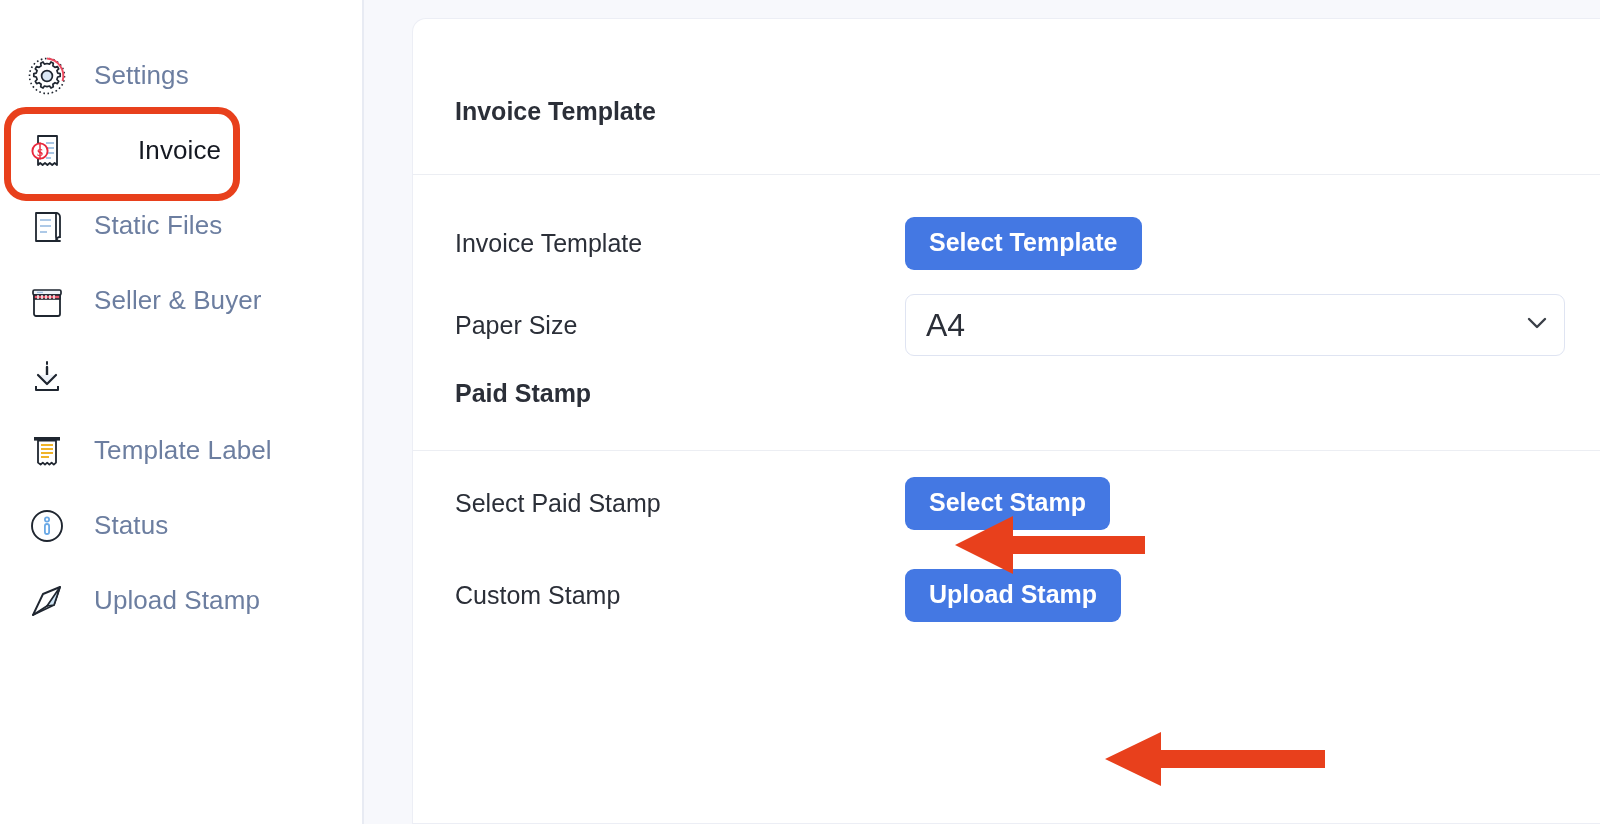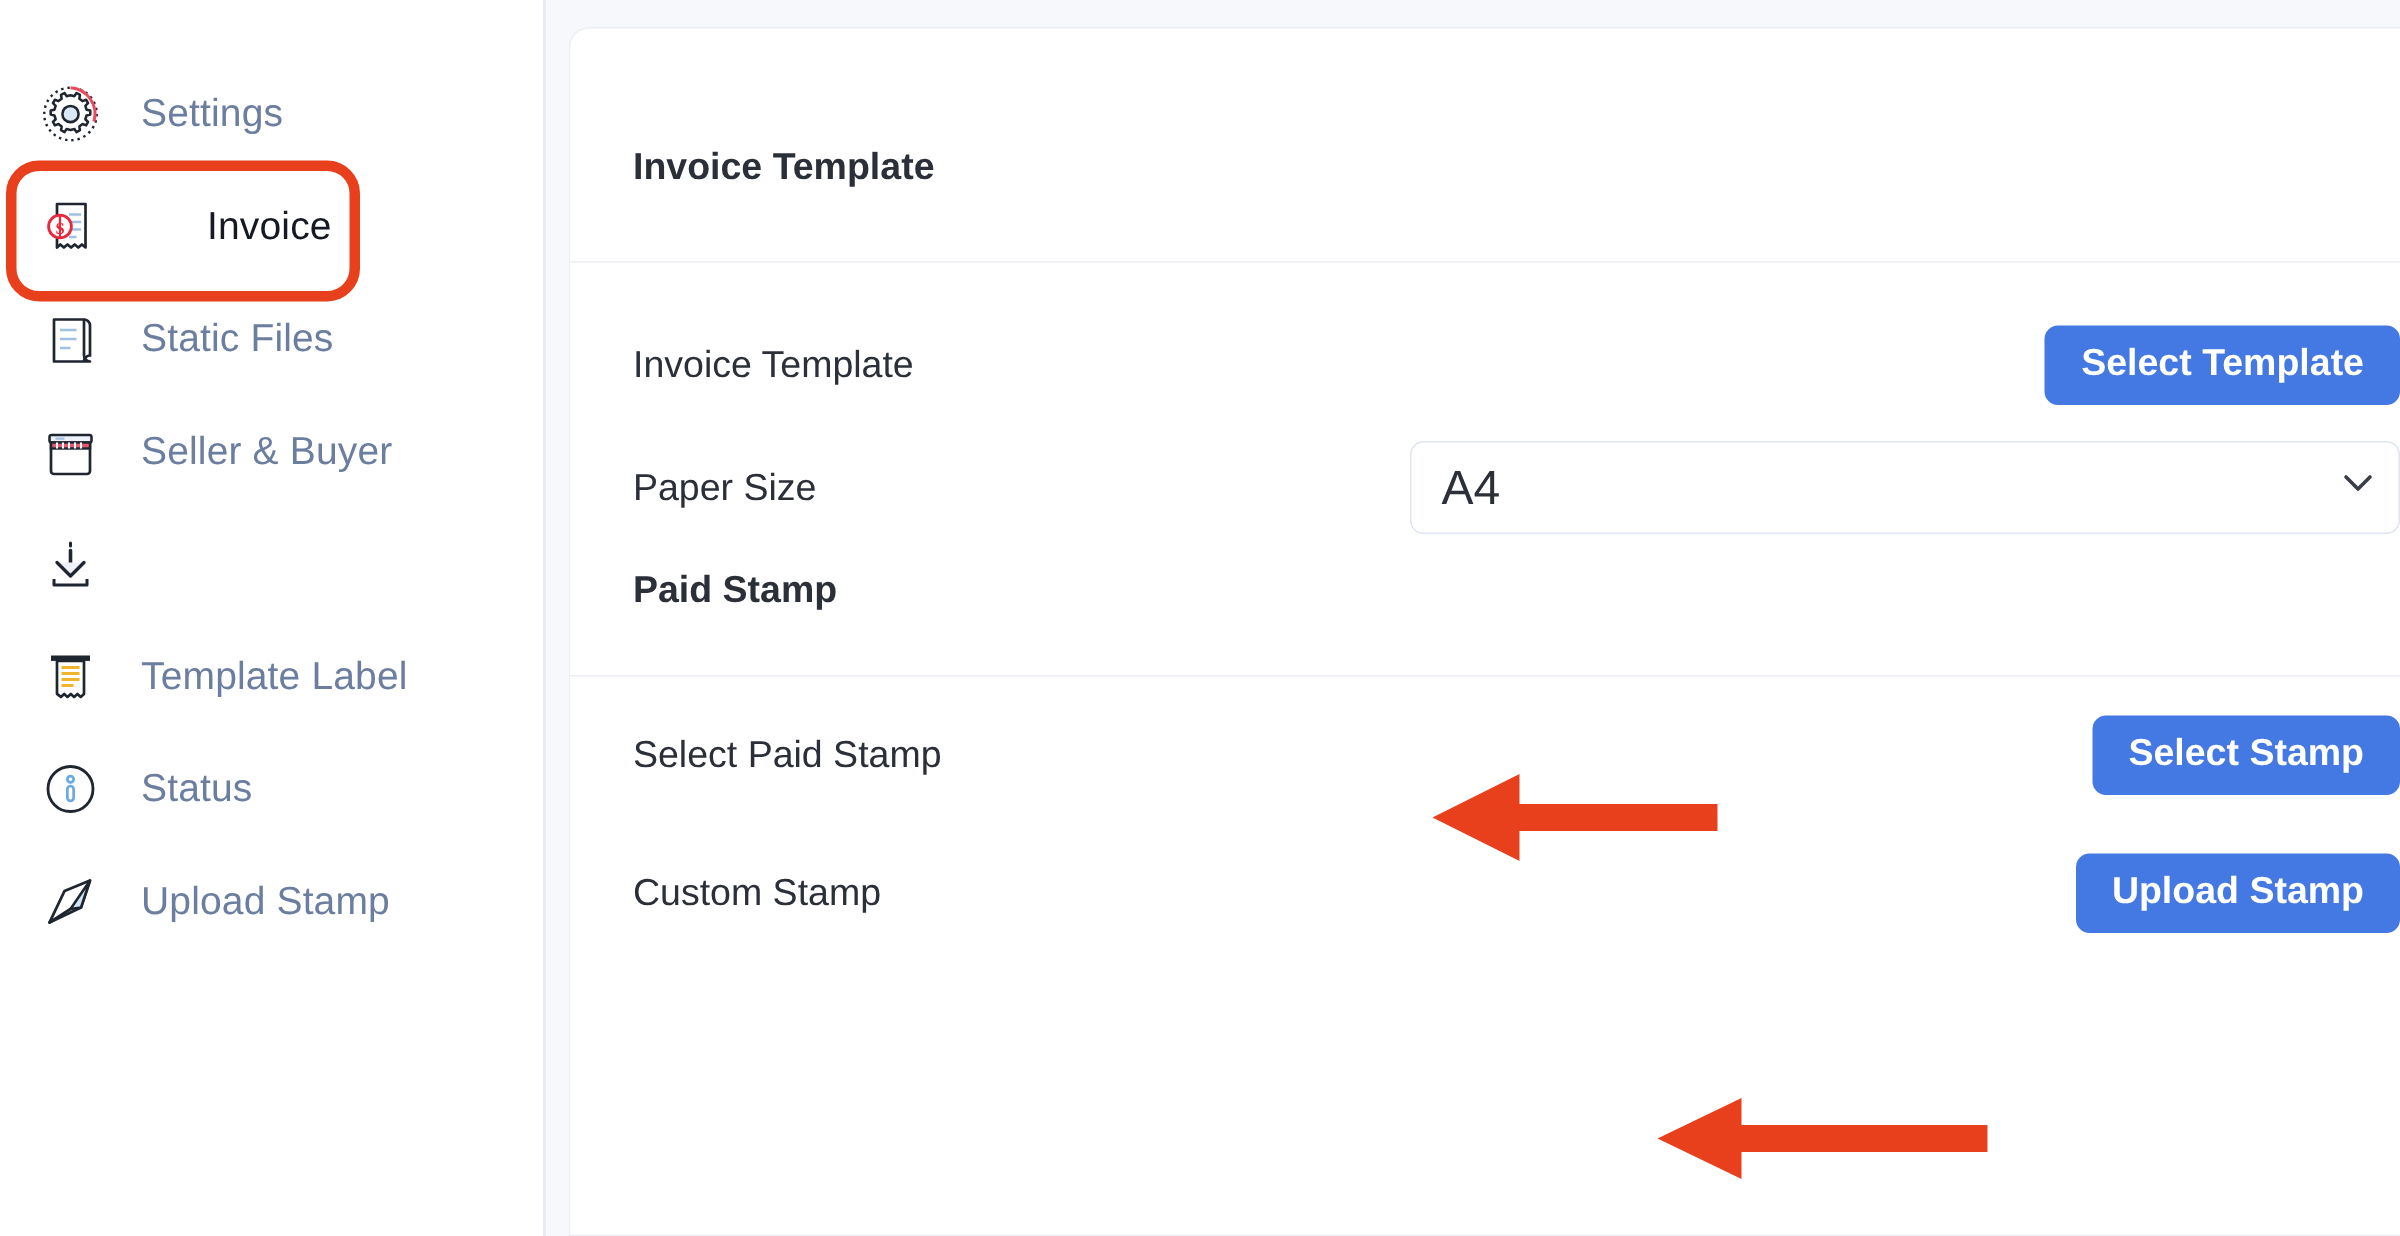--- a/index.html
+++ b/index.html
@@ -52,21 +52,21 @@
     pointer-events: none;
     z-index: 5;
   }
 
   
   .main {
     position: relative;
     flex: 1 1 auto;
     height: 824px;
     background: #f7f8fc;
-    padding: 18px 0 0 15px;
+    padding: 18px 0 0 48px;
   }
   .card {
     position: relative;
     width: 100%; height: 806px;
     background: #ffffff;
     border: 1px solid #eceef5;
     border-top-left-radius: 14px;
     border-bottom-left-radius: 0;
     border-right: none;
     overflow: hidden;
@@ -89,21 +89,21 @@
     padding-left: 42px;
     min-height: 80px;
   }
   .row-label {
     font-size: 25px;
     color: #2b2f38;
     width: 428px;
     flex: 0 0 428px;
     white-space: nowrap;
   }
-  .row-control { flex: 1 1 auto; position: relative; display: flex; align-items: center; justify-content: flex-end; }
+  .row-control { flex: 1 1 auto; position: relative; display: flex; align-items: center; }
 
   .btn-primary {
     background: #4478e3;
     color: #ffffff;
     font-size: 25px;
     font-weight: bold;
     border: none;
     border-radius: 9px;
     padding: 13px 24px 15px;
     cursor: pointer;

